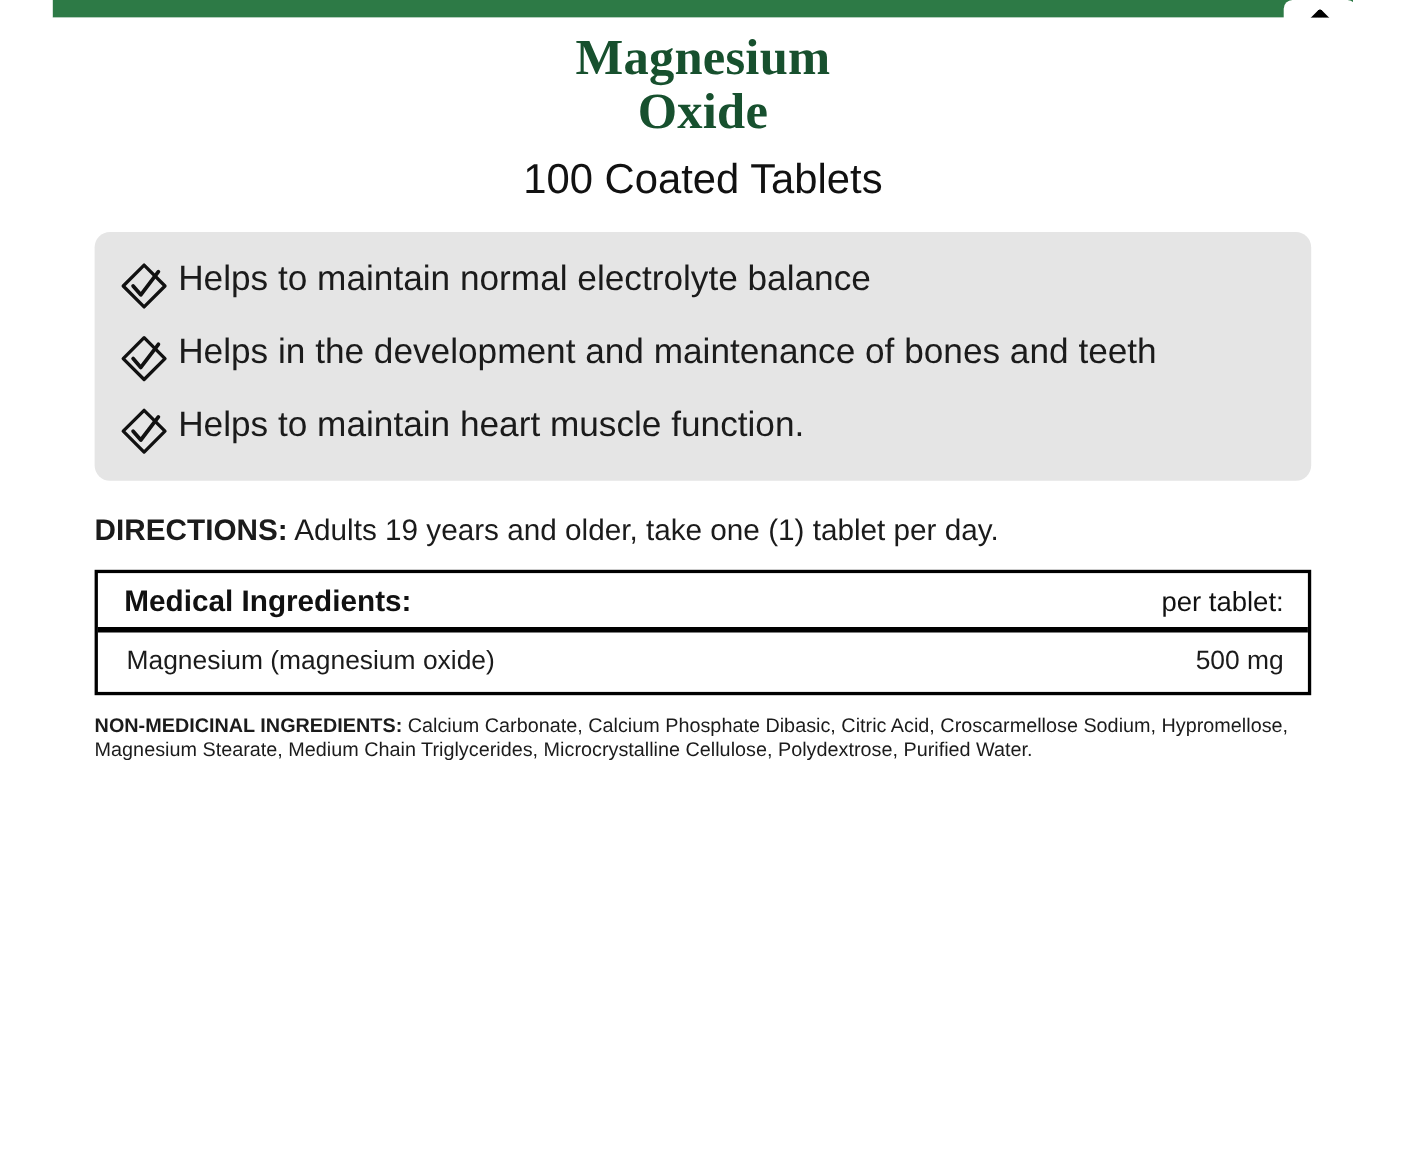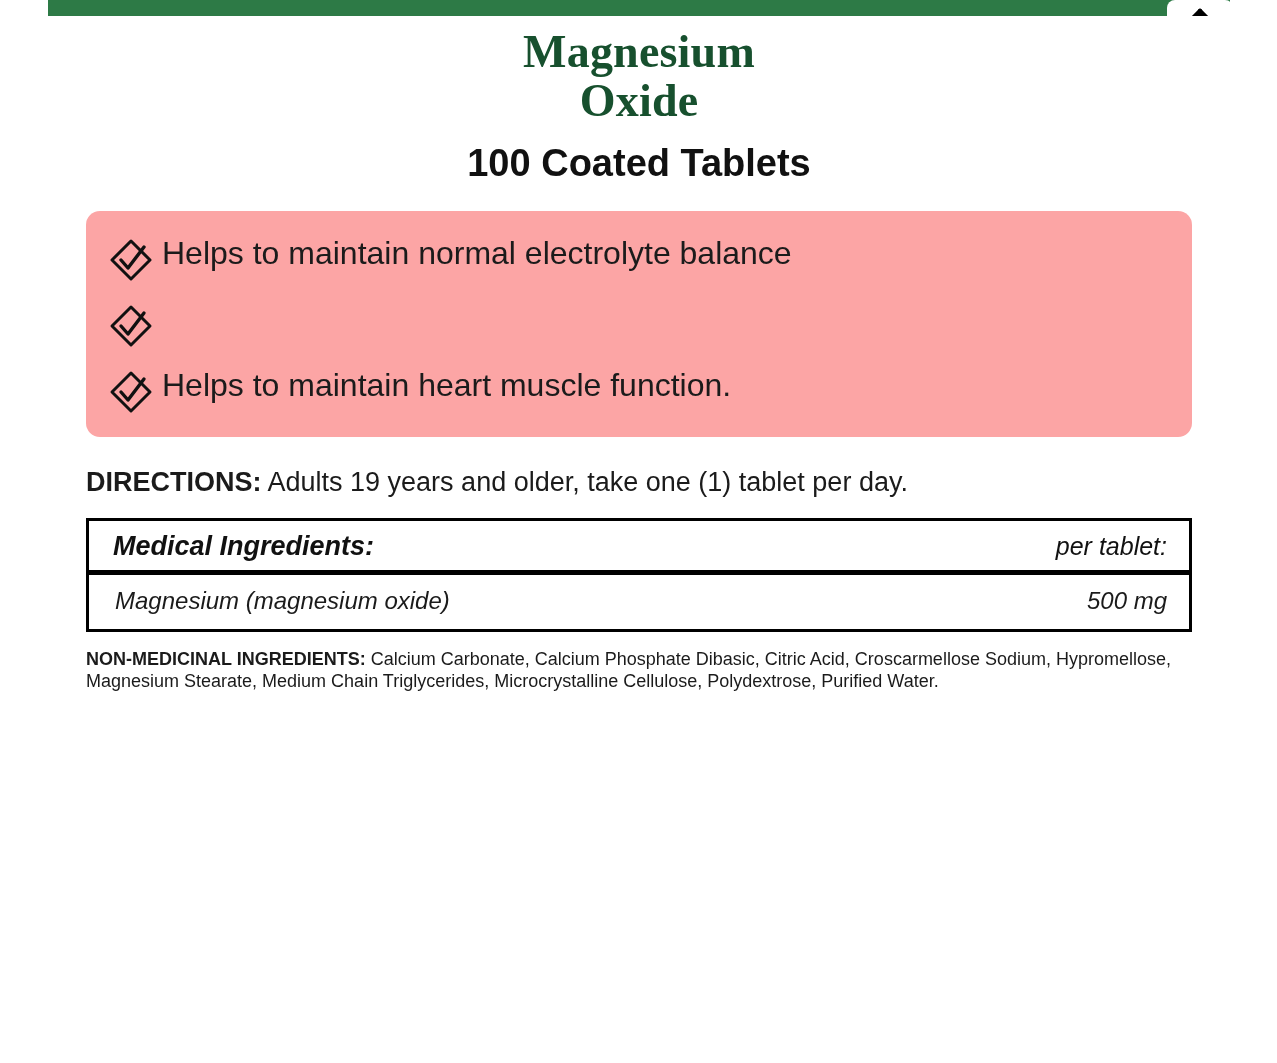--- a/index.html
+++ b/index.html
@@ -60,30 +60,30 @@
     line-height: 1.06;
     margin: 0;
     padding-top: 12px;
     letter-spacing: 0.2px;
   }
   .product-title .line2 { display: block; }
 
   .count-line {
     text-align: center;
     font-family: "Liberation Sans", sans-serif;
-    font-weight: bold;
+    font-weight: normal;
     color: #111111;
     font-size: 38px;
     margin: 16px 0 0 0;
   }
 
   
   .claims-panel {
     margin: 26px 38px 0 38px;
-    background: #fca5a5;
+    background: #e5e5e5;
     border-radius: 14px;
     padding: 22px 20px 22px 22px;
     box-sizing: border-box;
   }
   .claim {
     display: flex;
     align-items: flex-start;
     margin-bottom: 16px;
   }
   .claim:last-child { margin-bottom: 0; }
@@ -108,21 +108,20 @@
     color: #1b1b1b;
     line-height: 1.3;
   }
   .directions .label { font-weight: bold; }
 
   
   .ing-table {
     margin: 18px 38px 0 38px;
     border: 3px solid #000000;
     box-sizing: border-box;
-    font-style: italic;
   }
   .ing-head {
     display: flex;
     justify-content: space-between;
     align-items: baseline;
     padding: 10px 22px 8px 24px;
     border-bottom: 5px solid #000000;
   }
   .ing-head .h-left {
     font-weight: bold;
@@ -193,20 +192,21 @@
       <span class="text">Helps to maintain normal electrolyte balance</span>
     </div>
 
     <div class="claim">
       <span class="check">
         <svg width="46" height="46" viewBox="0 0 46 46" fill="none" xmlns="http://www.w3.org/2000/svg">
           <path d="M23 4 L42 23 L23 42 L4 23 Z" stroke="#111" stroke-width="3" fill="none" stroke-linejoin="round"></path>
           <path d="M13 23 L20 31 L36 10" stroke="#111" stroke-width="3.4" fill="none" stroke-linecap="round" stroke-linejoin="round"></path>
         </svg>
       </span>
+      <span class="text">Helps in the development and maintenance of bones and teeth</span>
     </div>
 
 
     <div class="claim">
       <span class="check">
         <svg width="46" height="46" viewBox="0 0 46 46" fill="none" xmlns="http://www.w3.org/2000/svg">
           <path d="M23 4 L42 23 L23 42 L4 23 Z" stroke="#111" stroke-width="3" fill="none" stroke-linejoin="round"></path>
           <path d="M13 23 L20 31 L36 10" stroke="#111" stroke-width="3.4" fill="none" stroke-linecap="round" stroke-linejoin="round"></path>
         </svg>
       </span>

